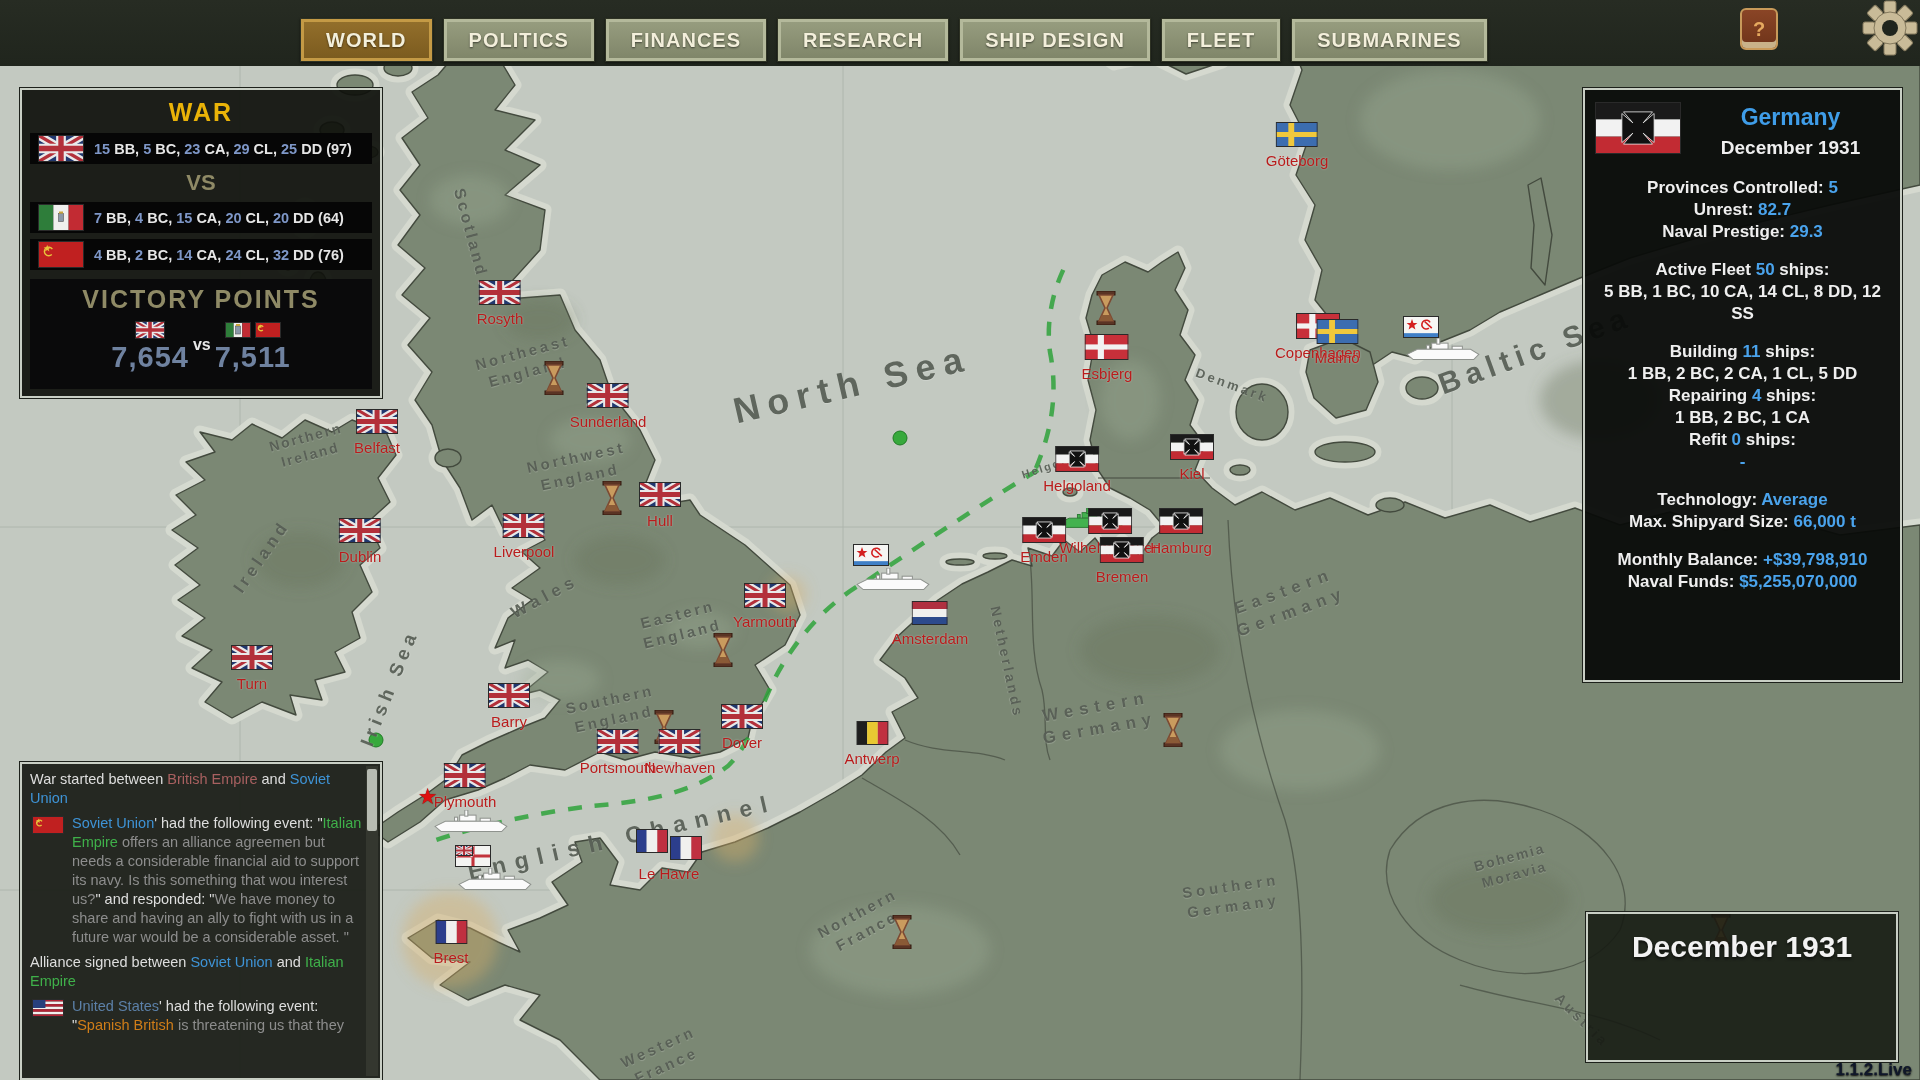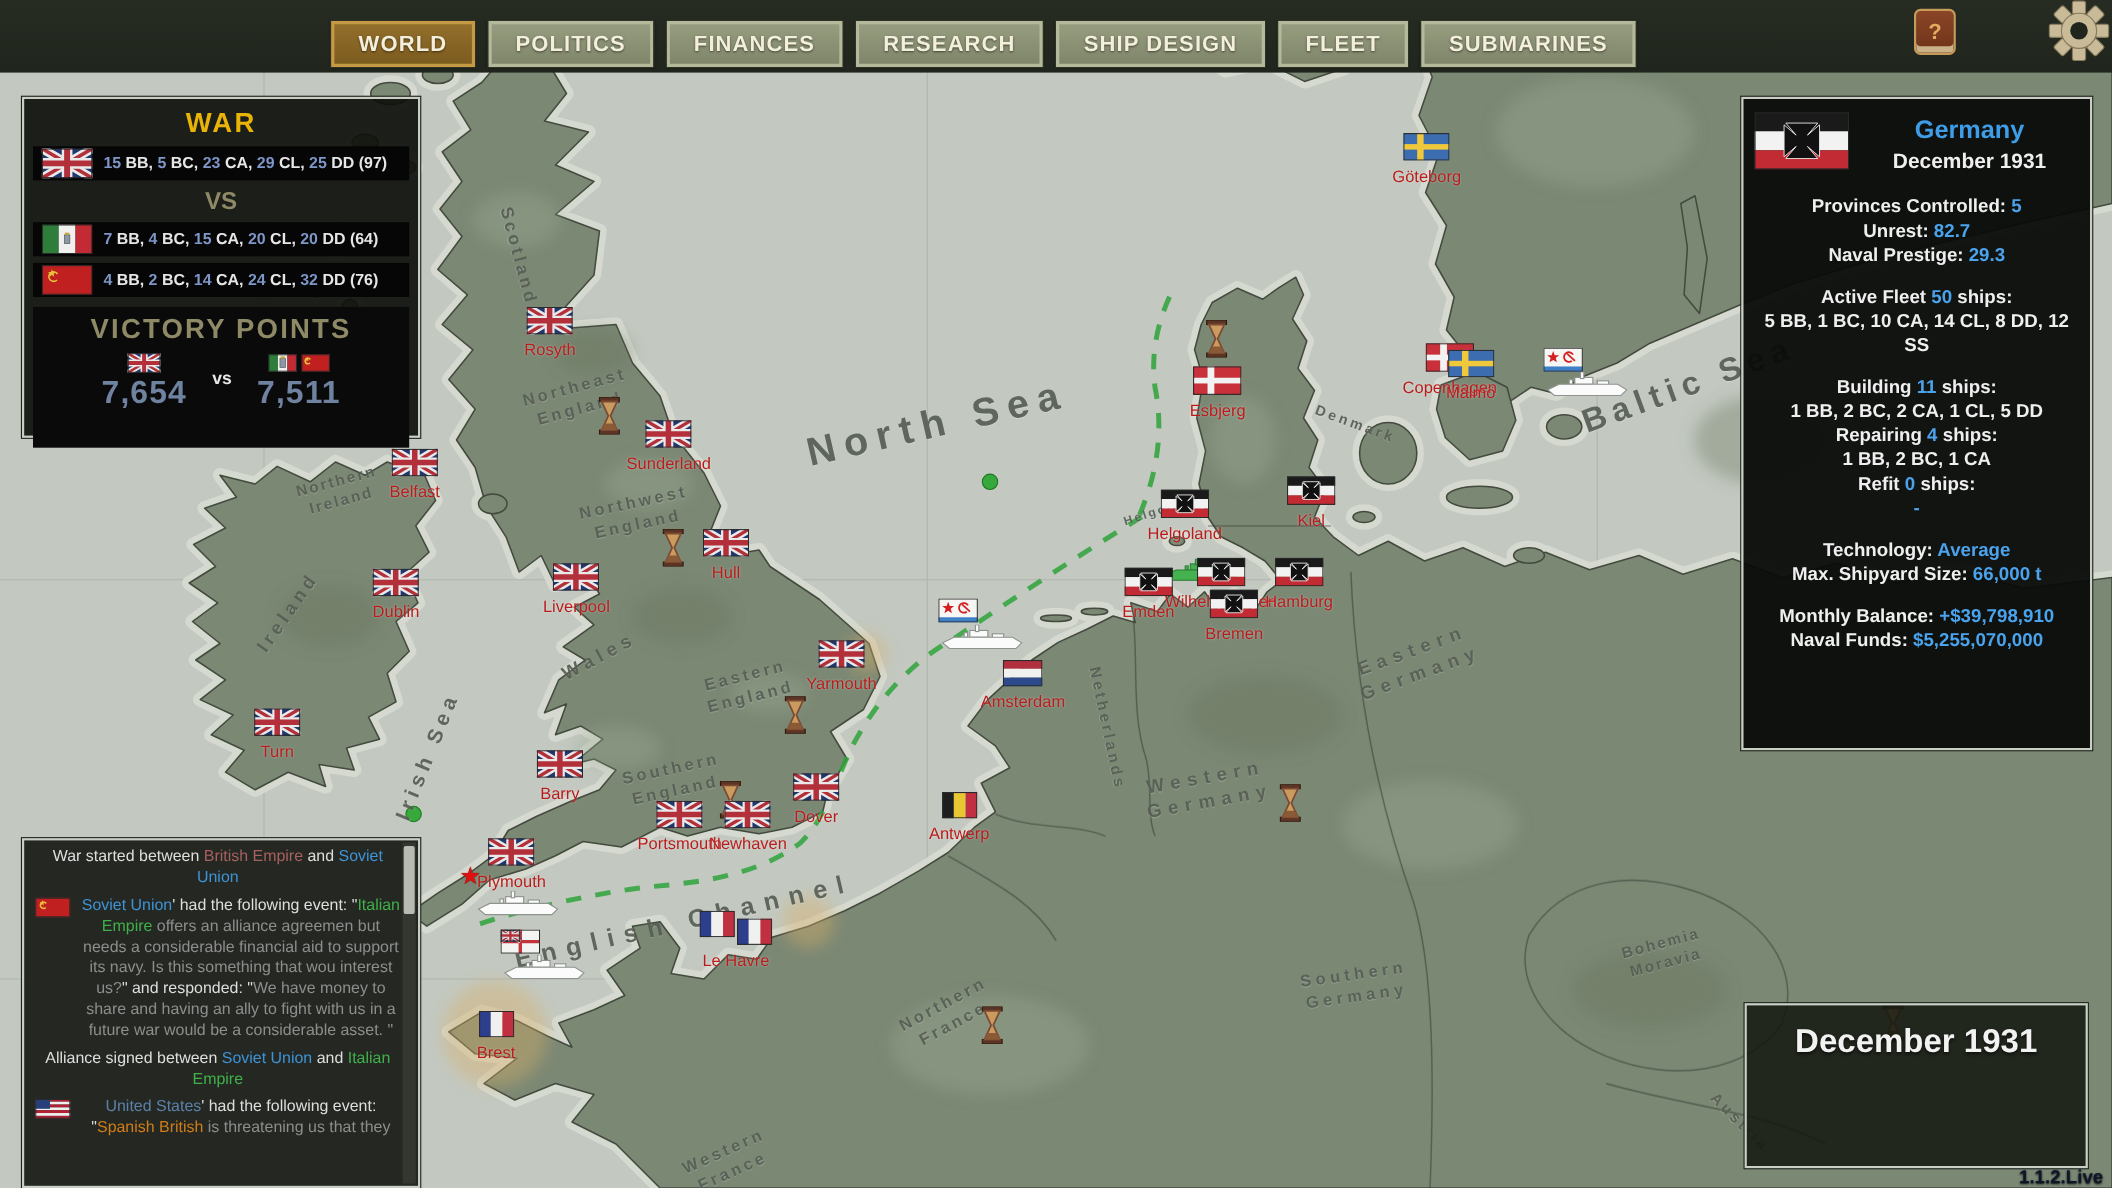--- a/index.html
+++ b/index.html
@@ -31,23 +31,23 @@
 
   
   #war-panel { left:20px; top:88px; width:362px; height:310px; background:rgba(15,17,12,.93); }
   .war-title { text-align:center; color:#eab308; font-size:25px; font-weight:700;
                letter-spacing:2px; margin-top:8px; }
   .war-vs { text-align:center; color:#8f8a66; font-size:22px; font-weight:700; margin:6px 0 5px; }
   .fleet-row { margin:6px 8px 0; height:31px; background:#060606; display:flex; align-items:center;
                padding:0 8px; gap:10px; }
   .fleet-row .ftxt { font-size:14.5px; font-weight:700; color:#e6e6e6; white-space:nowrap; }
   .fleet-row .num, .num { color:#7e97c8; }
-  #vp-box { margin:9px 8px 6px; background:#0a0a0b; height:128px; padding-top:6px; }
+  #vp-box { margin:9px 8px 6px; background:#0a0a0b; height:110px; padding-top:6px; }
   .vp-title { text-align:center; color:#8f8a66; font-size:25px; font-weight:700; letter-spacing:2px; }
-  .vp-row { display:flex; justify-content:center; align-items:flex-start; gap:23px; margin-top:8px; }
+  .vp-row { display:flex; justify-content:center; align-items:flex-start; gap:4px; margin-top:8px; }
   .vp-side { display:flex; flex-direction:column; align-items:center; }
   .vp-flags { display:flex; gap:4px; height:20px; align-items:center; }
   .vp-num { font-size:29px; font-weight:700; color:#6f82a0; letter-spacing:1px; line-height:1.1; }
   .vp-vs { color:#e8e8e8; font-size:16px; font-weight:700; margin-top:14px; }
 
   
   #country-panel { left:1583px; top:88px; width:319px; height:594px; background:rgba(8,11,8,.95);
                    padding:12px 10px 0; }
   #cp-head { display:flex; gap:10px; }
   #cp-flag { width:86px; height:52px; flex:none; }
@@ -56,21 +56,21 @@
   #cp-date { color:#efefef; font-size:19px; font-weight:700; margin-top:6px; }
   #cp-lines { margin-top:18px; text-align:center; font-size:17px; font-weight:700; color:#efefef; }
   .cp-line { line-height:22px; }
   .cp-gap { margin-top:16px; }
   .cp-val { color:#4aa3ec; }
 
   
   #log-panel { left:20px; top:762px; width:362px; height:318px; background:rgba(30,33,27,.96);
                overflow:hidden; }
   #log-content { position:absolute; left:8px; top:6px; width:336px; font-size:14.5px;
-                 line-height:19px; color:#dedede;text-align:center; }
+                 line-height:19px; color:#dedede; }
   .log-entry { position:relative; margin-bottom:6px; }
   .log-entry.has-flag { padding-left:42px; }
   .log-flag { position:absolute; left:2px; top:2px; }
   .c-w { color:#dedede; } .c-red { color:#a86060; } .c-blue { color:#3e93d6; }
   .c-green { color:#3fb04a; } .c-gray { color:#8d8d8d; } .c-steel { color:#5c80a8; }
   .c-orange { color:#d07d18; }
   #log-scrollbar { position:absolute; right:2px; top:2px; width:12px; height:310px; background:#34372f; }
   #log-thumb { position:absolute; left:1px; top:3px; width:10px; height:62px; background:#b7bbb2;
                border-radius:2px; }
 

